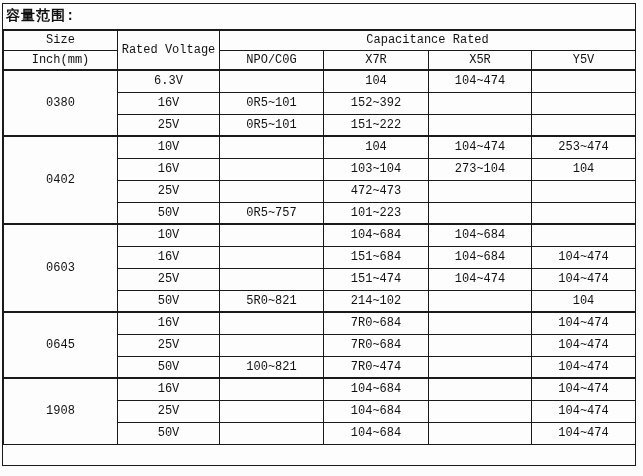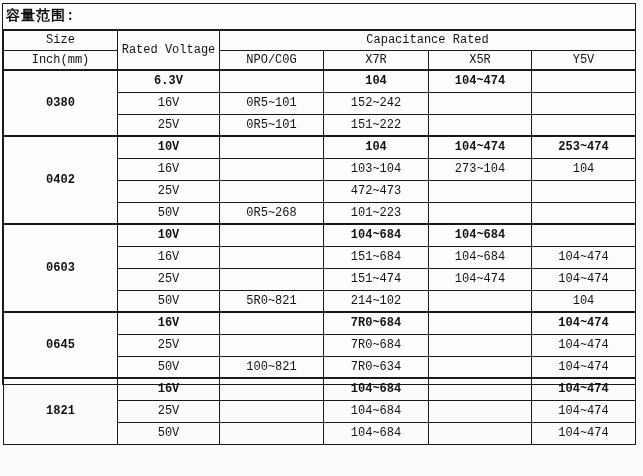--- a/index.html
+++ b/index.html
@@ -5,21 +5,21 @@
   * { margin: 0; padding: 0; box-sizing: border-box; }
   html, body {
     width: 643px; height: 476px;
     background: #fcfcfc;
     font-family: "Liberation Mono", "DejaVu Sans Mono", monospace;
     color: #111;
   }
   .frame {
     position: absolute;
     left: 2px; top: 3px;
-    width: 634px; height: 382px;
+    width: 634px; height: 463px;
     border: 1px solid #1a1a1a;
     background: #fdfdfd;
   }
   .doc-title {
     height: 25px;
     line-height: 25px;
     padding-left: 3px;
     font-size: 14px;
     font-weight: bold;
     letter-spacing: 1px;
@@ -37,21 +37,21 @@
     text-align: center;
     vertical-align: middle;
     font-size: 12px;
     font-weight: normal;
     height: 22px;
     padding: 0 2px;
     overflow: hidden;
     white-space: nowrap;
   }
   table.cap-table thead th { height: 20px; }
-  tr.gstart td { border-top: 2px solid #1a1a1a; font-weight: bold; }
+  tr.gstart td { border-top: 2px solid #1a1a1a; }
   table.cap-table thead tr:first-child th { border-top: 2px solid #1a1a1a; }
   td.size-cell { font-size: 12px; }
 </style>
 </head>
 <body>
 
 <div class="frame">
   <div class="doc-title">容量范围:</div>
 
   <table class="cap-table">
@@ -83,21 +83,21 @@
         <td class="size-cell" rowspan="3">0380</td>
         <td>6.3V</td>
         <td></td>
         <td>104</td>
         <td>104~474</td>
         <td></td>
       </tr>
       <tr>
         <td>16V</td>
         <td>0R5~101</td>
-        <td>152~242</td>
+        <td>152~392</td>
         <td></td>
         <td></td>
       </tr>
       <tr>
         <td>25V</td>
         <td>0R5~101</td>
         <td>151~222</td>
         <td></td>
         <td></td>
       </tr>
@@ -119,21 +119,21 @@
       </tr>
       <tr>
         <td>25V</td>
         <td></td>
         <td>472~473</td>
         <td></td>
         <td></td>
       </tr>
       <tr>
         <td>50V</td>
-        <td>0R5~268</td>
+        <td>0R5~757</td>
         <td>101~223</td>
         <td></td>
         <td></td>
       </tr>
 
       <tr class="gstart">
         <td class="size-cell" rowspan="4">0603</td>
         <td>10V</td>
         <td></td>
         <td>104~684</td>
@@ -173,27 +173,27 @@
       <tr>
         <td>25V</td>
         <td></td>
         <td>7R0~684</td>
         <td></td>
         <td>104~474</td>
       </tr>
       <tr>
         <td>50V</td>
         <td>100~821</td>
-        <td>7R0~634</td>
-        <td></td>
-        <td>104~474</td>
-      </tr>
-
-      <tr class="gstart">
-        <td class="size-cell" rowspan="3">1821</td>
+        <td>7R0~474</td>
+        <td></td>
+        <td>104~474</td>
+      </tr>
+
+      <tr class="gstart">
+        <td class="size-cell" rowspan="3">1908</td>
         <td>16V</td>
         <td></td>
         <td>104~684</td>
         <td></td>
         <td>104~474</td>
       </tr>
       <tr>
         <td>25V</td>
         <td></td>
         <td>104~684</td>

